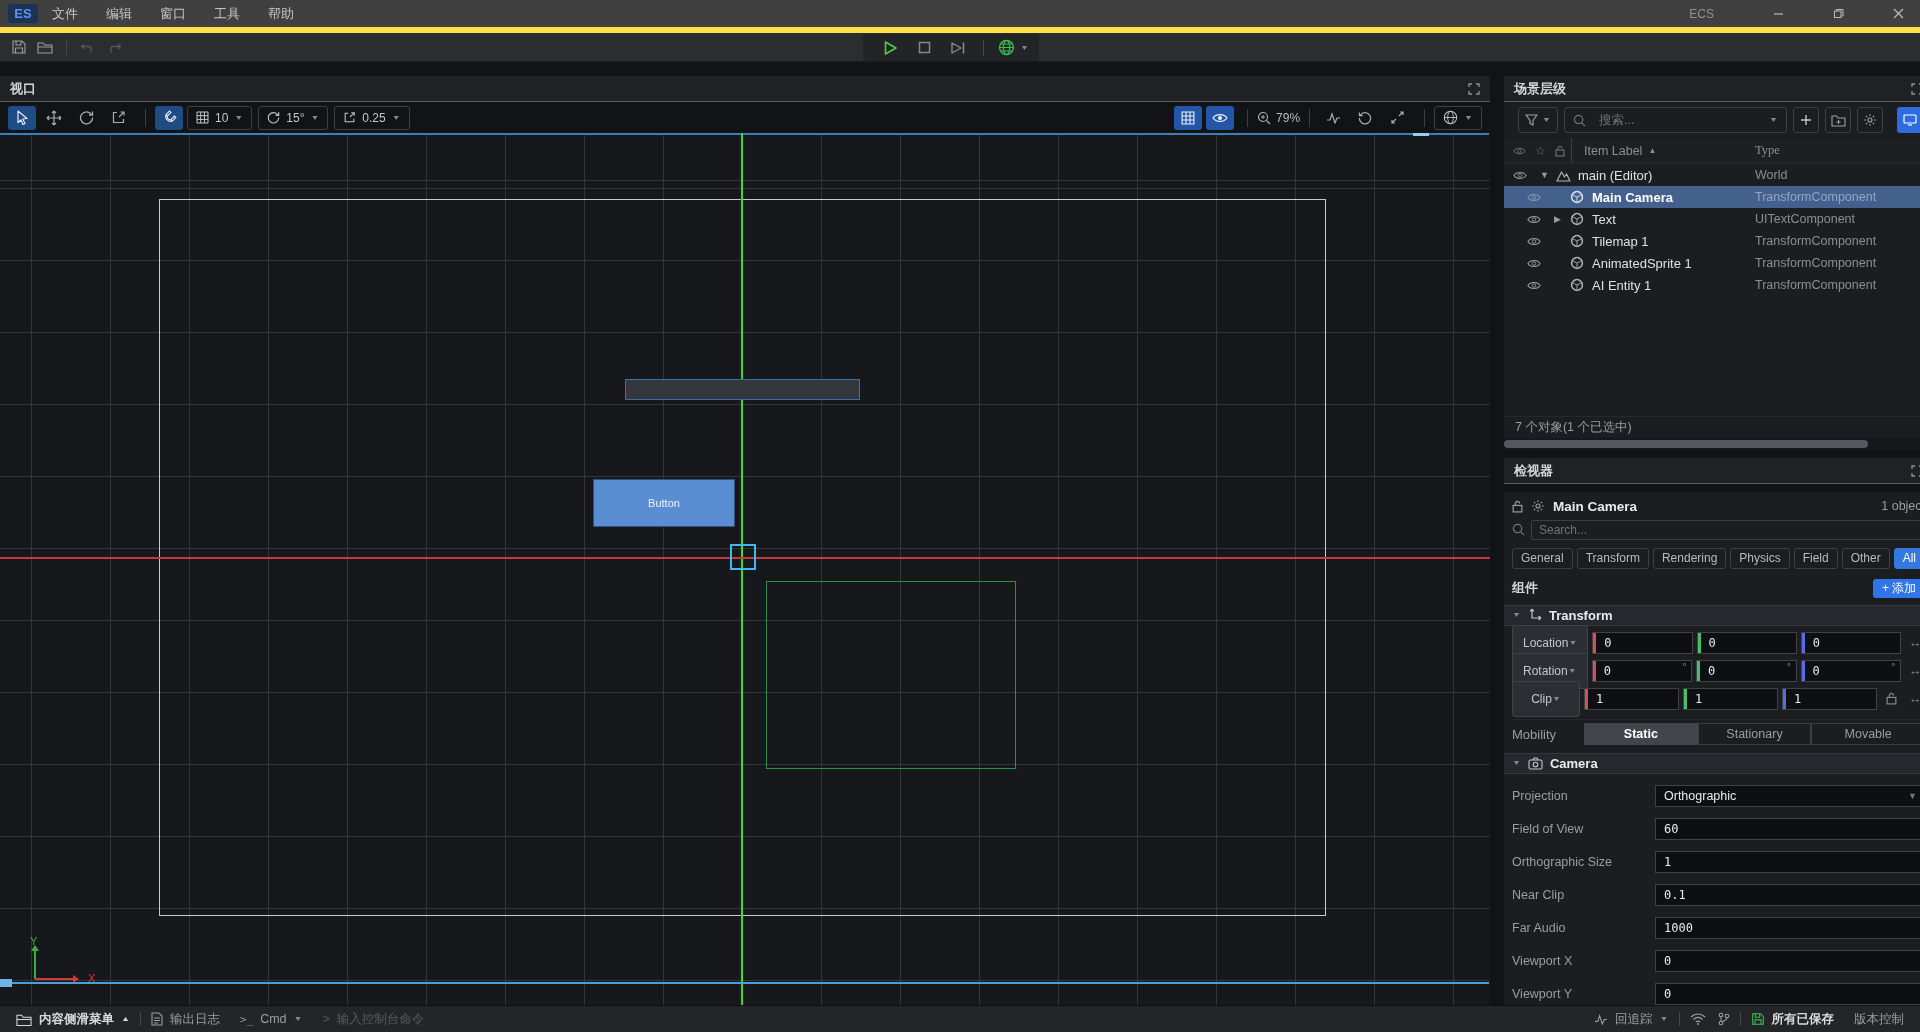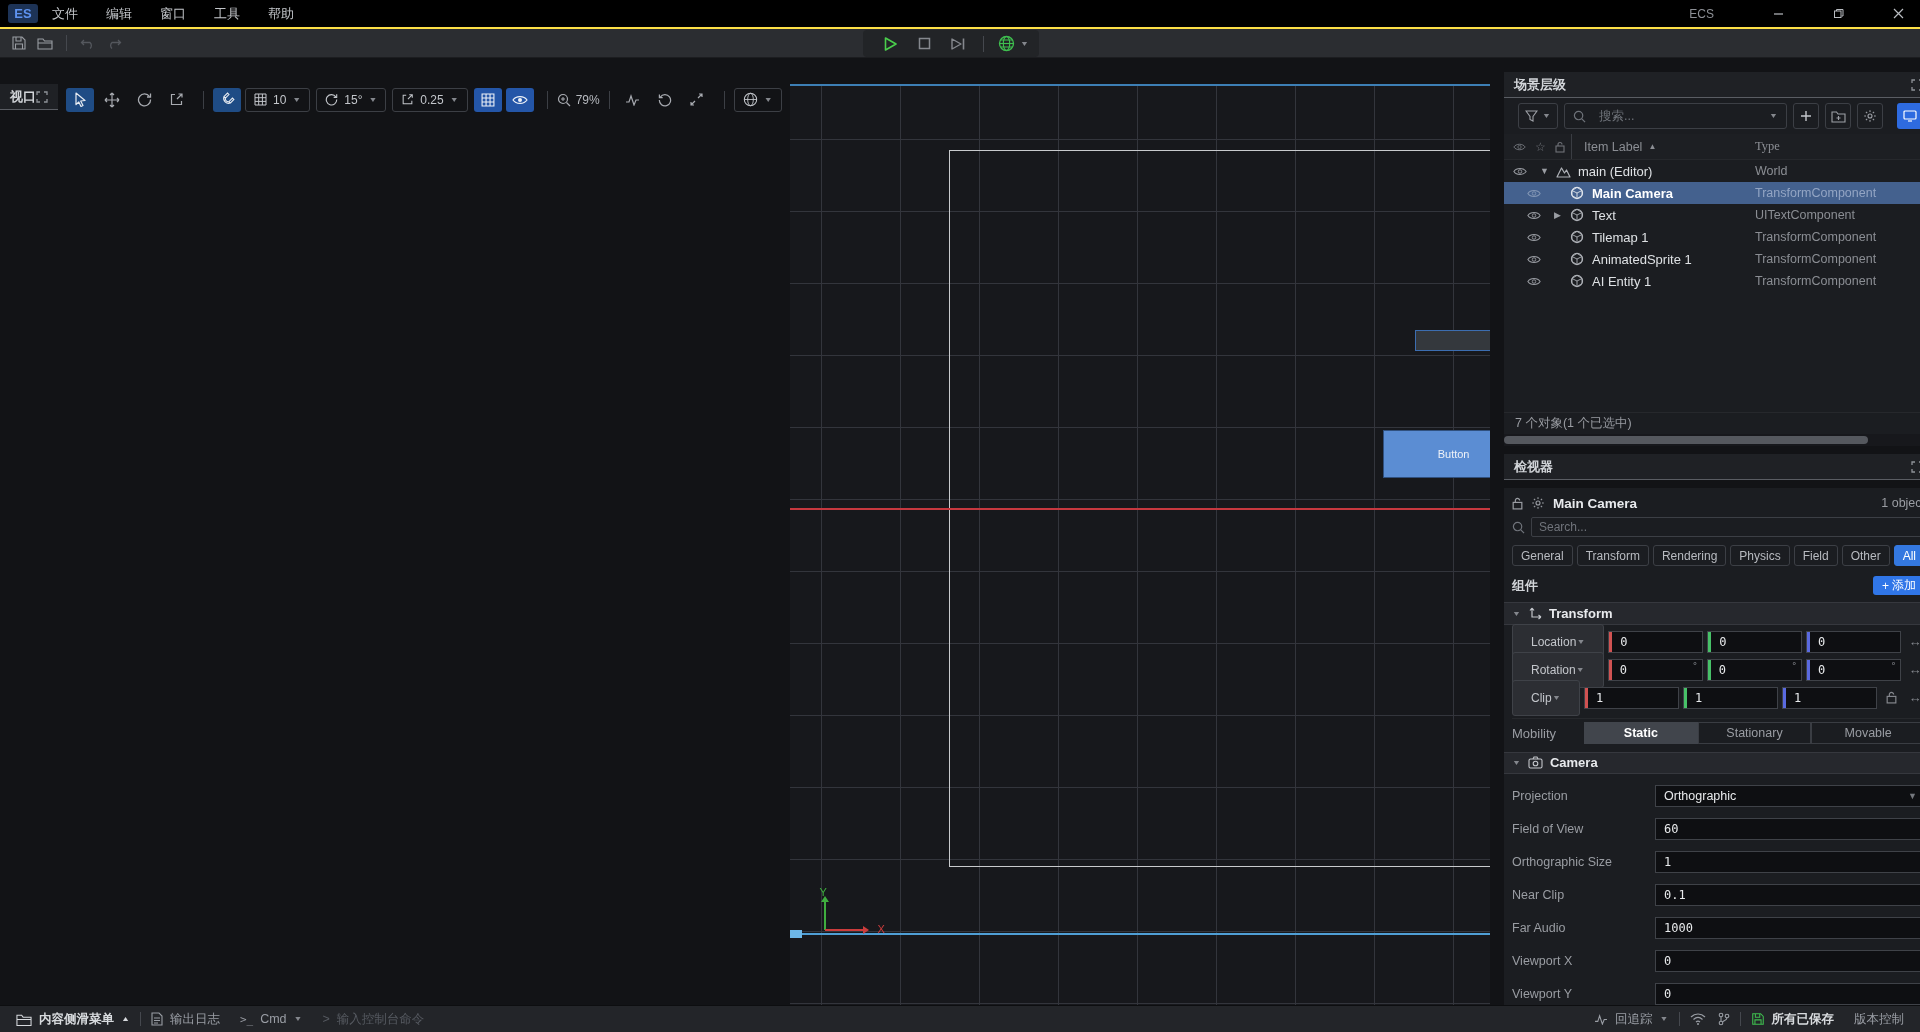--- a/index.html
+++ b/index.html
@@ -1,40 +1,40 @@
 <!DOCTYPE html>
 <html><head>
 <meta charset="utf-8">
 <style>
   * { margin:0; padding:0; box-sizing:border-box; }
   html,body { width:1920px; height:1032px; overflow:hidden; background:#121316;
     font-family:"Liberation Sans","DejaVu Sans",sans-serif; font-size:13px; color:#c9ccd1; }
   .app { position:relative; width:1920px; height:1032px; display:flex; flex-direction:column; }
 
   
-  .titlebar { height:39px; background:#000000; display:flex; align-items:center; flex:0 0 27px; border-bottom:2px solid #fde047; }
+  .titlebar { height:39px; background:#404040; display:flex; align-items:center; flex:0 0 27px; border-bottom:6px solid #fde047; }
   .es-badge { margin-left:8px; width:30px; height:19px; background:#1d3356; color:#5e93f0; font-weight:bold;
     display:flex; align-items:center; justify-content:center; border-radius:3px; font-size:13px; }
   .menu-item { padding:0 14px; color:#c2c5c9; height:27px; display:flex; align-items:center; cursor:default; }
   .tb-right { margin-left:auto; display:flex; align-items:center;gap:16px; }
   .ecs-label { color:#8d9096; margin-right:26px; font-size:12px; }
   .winbtn { width:44px; height:27px; display:flex; align-items:center; justify-content:center; color:#b9bcc1; font-size:13px; }
 
   
   .toolbar { height:29px; background:#2b2d31; flex:0 0 29px; position:relative; display:flex; align-items:center; border-bottom:1px solid #1c1d20; }
   .tool-ic { width:26px; height:22px; display:flex; align-items:center; justify-content:center; color:#9a9da3; }
   .tool-ic.dim { color:#54575d; }
   .tb-sep { width:1px; height:16px; background:#45484e; margin:0 8px; }
   .play-cluster { position:absolute; left:863px; top:1px; height:27px; background:#222427; border-radius:4px;
     display:flex; align-items:center; padding:0 10px; }
   .pc-btn { width:34px; height:24px; display:flex; align-items:center; justify-content:center; }
 
   
   .main { flex:1 1 auto; display:flex; background:#121316; overflow:hidden; }
-  .vp-col { flex:0 0 1490px; display:flex; flex-direction:row; padding-top:26px;text-align:right; }
+  .vp-col { flex:0 0 1490px; display:flex; flex-direction:column; padding-top:14px;text-align:right; }
   .panel-header { height:26px; background:#1f2125; border-bottom:1px solid #5a5d63; display:flex; align-items:center; padding:0 10px; }
   .panel-title { color:#d2d5d9; font-weight:bold; font-size:13px; }
   .panel-expand { margin-left:auto; color:#8f9298; display:flex; }
 
   
   .vp-toolbar { height:31px; background:#121316; display:flex; align-items:center; padding:0 8px; position:relative; }
   .vpt-btn { width:28px; height:24px; border-radius:3px; display:flex; align-items:center; justify-content:center; color:#a8abb1; margin-right:4px; }
   .vpt-btn.active { background:#1f4c85; color:#e8ecf2; }
   .vpt-btn.bluefill { background:#2456a8; color:#eef2f8; }
   .vpt-dd { height:24px; border:1px solid #3c3f45; border-radius:3px; display:flex; align-items:center;
@@ -106,21 +106,21 @@
   .itab { height:21px; border:1px solid #3c3f45; border-radius:3px; padding:0 8px; display:flex; align-items:center; color:#b8bbc0; font-size:12px; }
   .itab.active { background:#3478e0; border-color:#3478e0; color:#fff; }
   .comp-row { display:flex; align-items:center; margin:10px 8px 0 8px; }
   .comp-label { color:#d2d5d9; font-weight:bold; }
   .add-btn { margin-left:auto; height:19px; background:#3076e8; color:#fff; border-radius:3px; padding:0 9px; display:flex; align-items:center; font-size:12px; gap:3px; }
   .sec-head { height:24px; background:#26282d; border-top:1px solid #36383e; border-bottom:1px solid #36383e;
     display:flex; align-items:center; margin-top:7px; padding:0 8px; gap:7px; }
   .sec-title { color:#e8eaed; font-weight:bold; font-size:13px; }
   .vec-row { display:flex; align-items:center; margin:6px 8px 0 8px; height:22px; gap:4px; }
   .vec-label { flex:0 0 68px; height:36px; background:#2c2e33; border:1px solid #3f4248; border-radius:3px;
-    display:flex; align-items:center; padding:0 18px; color:#c3c6cb; font-size:12px; justify-content:space-between; }
+    display:flex; align-items:center; padding:0 10px; color:#c3c6cb; font-size:12px; justify-content:center; }
   .vec-input { flex:1; height:22px; background:#0e0f12; border:1px solid #3f4248; display:flex; align-items:center;
     font-family:"DejaVu Sans Mono",monospace; font-size:12px; color:#e8eaec; padding-left:6px; position:relative; }
   .vec-input::before { content:""; position:absolute; left:0; top:0; bottom:0; width:3px; }
   .vec-input.vx::before { background:#d05252; } .vec-input.vy::before { background:#47c168; } .vec-input.vz::before { background:#5a6ae0; }
   .vec-input .pad { padding-left:5px; }
   .deg { position:absolute; right:4px; top:1px; color:#84878d; font-size:9px; }
   .row-ic { flex:0 0 20px; color:#84878d; display:flex; justify-content:center; }
   .mob-row { display:flex; align-items:center; margin:9px 8px 0 8px; height:22px; border-top:1px solid #26282c; padding-top:8px; }
   .mob-label { flex:0 0 72px; color:#9a9da3; }
   .mob-seg { flex:1; display:flex; }

